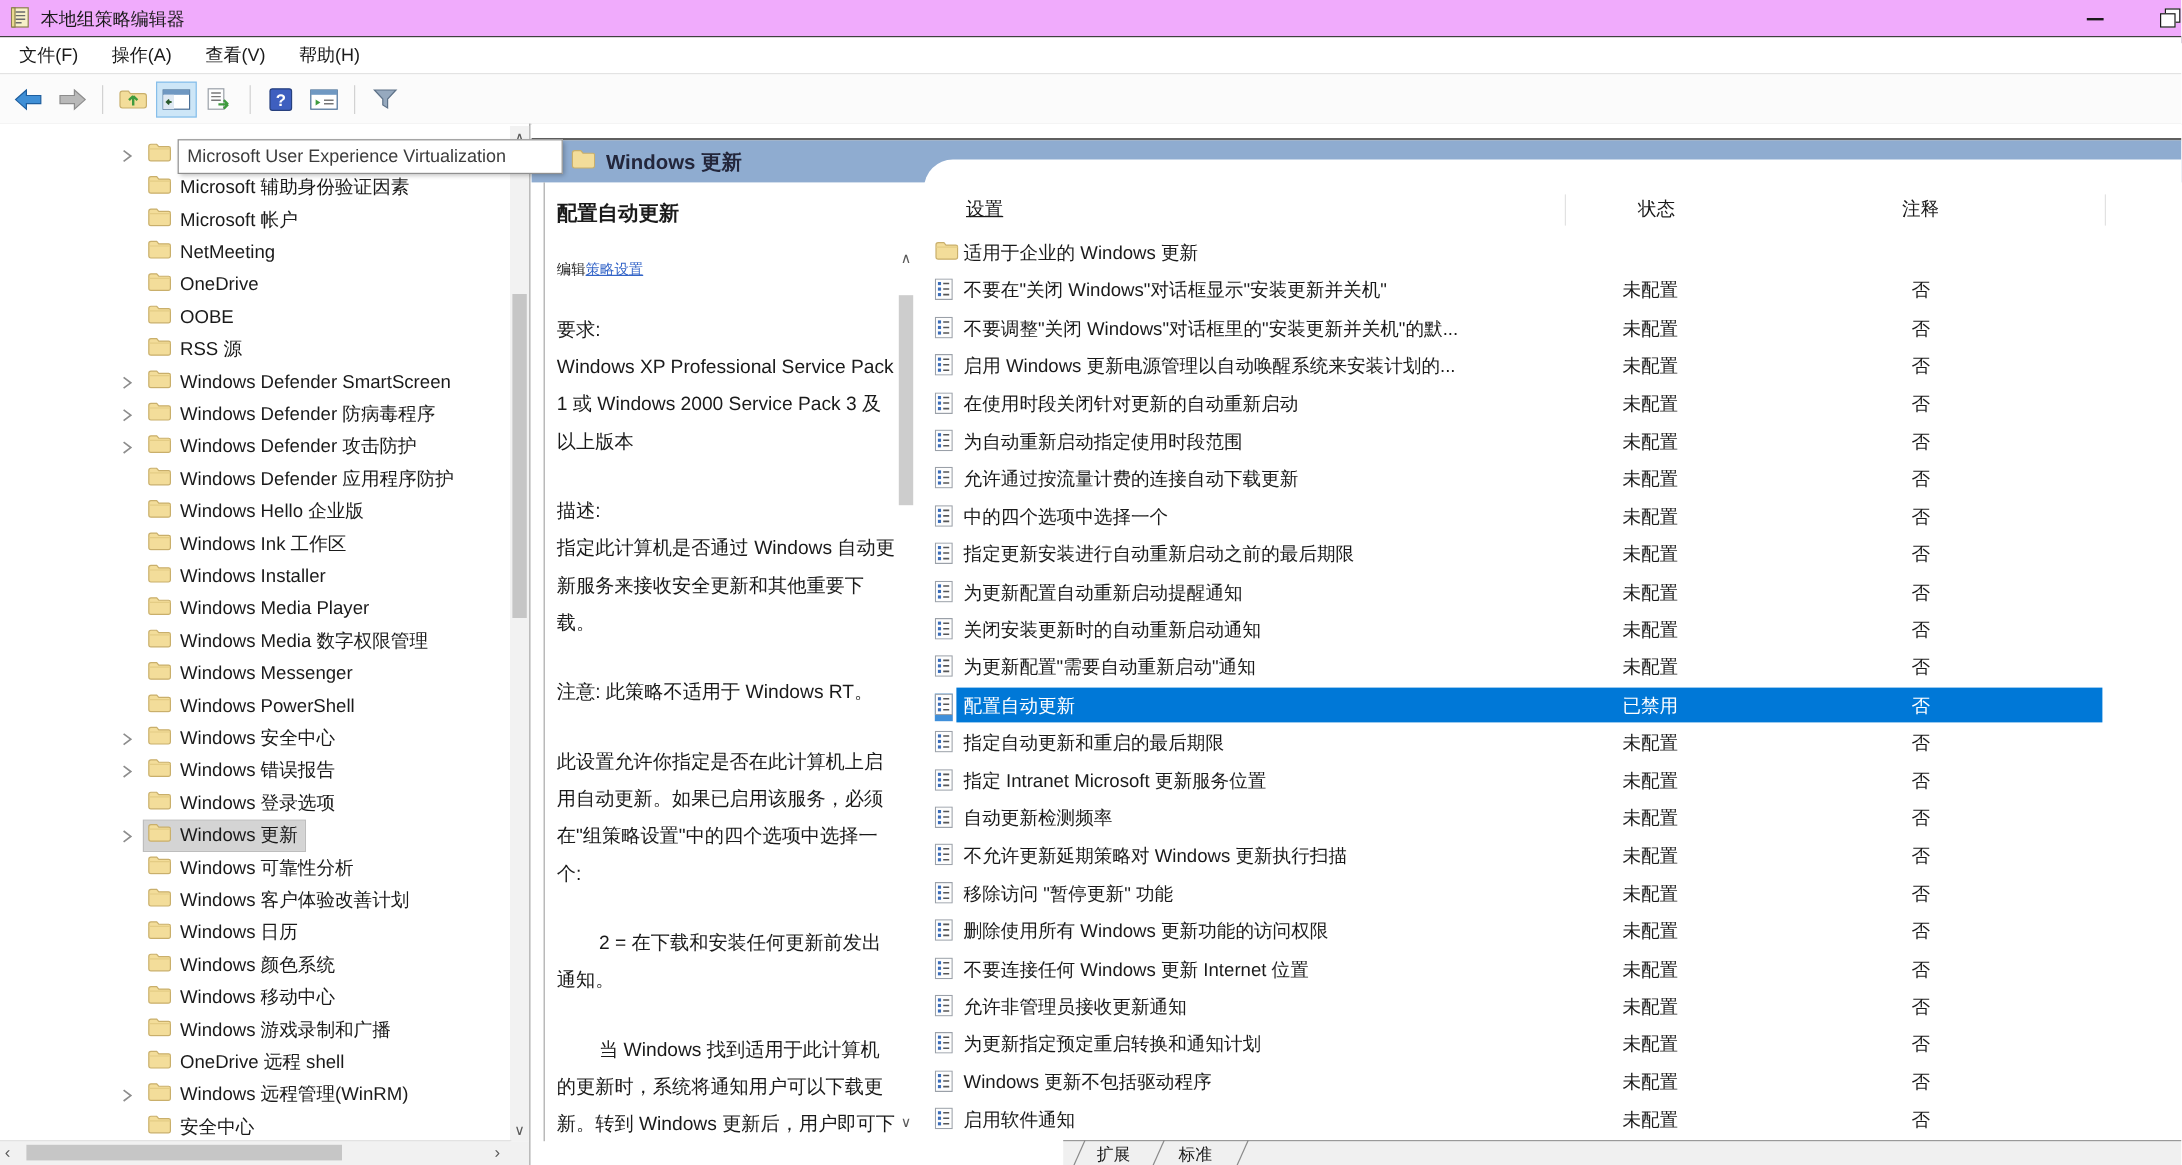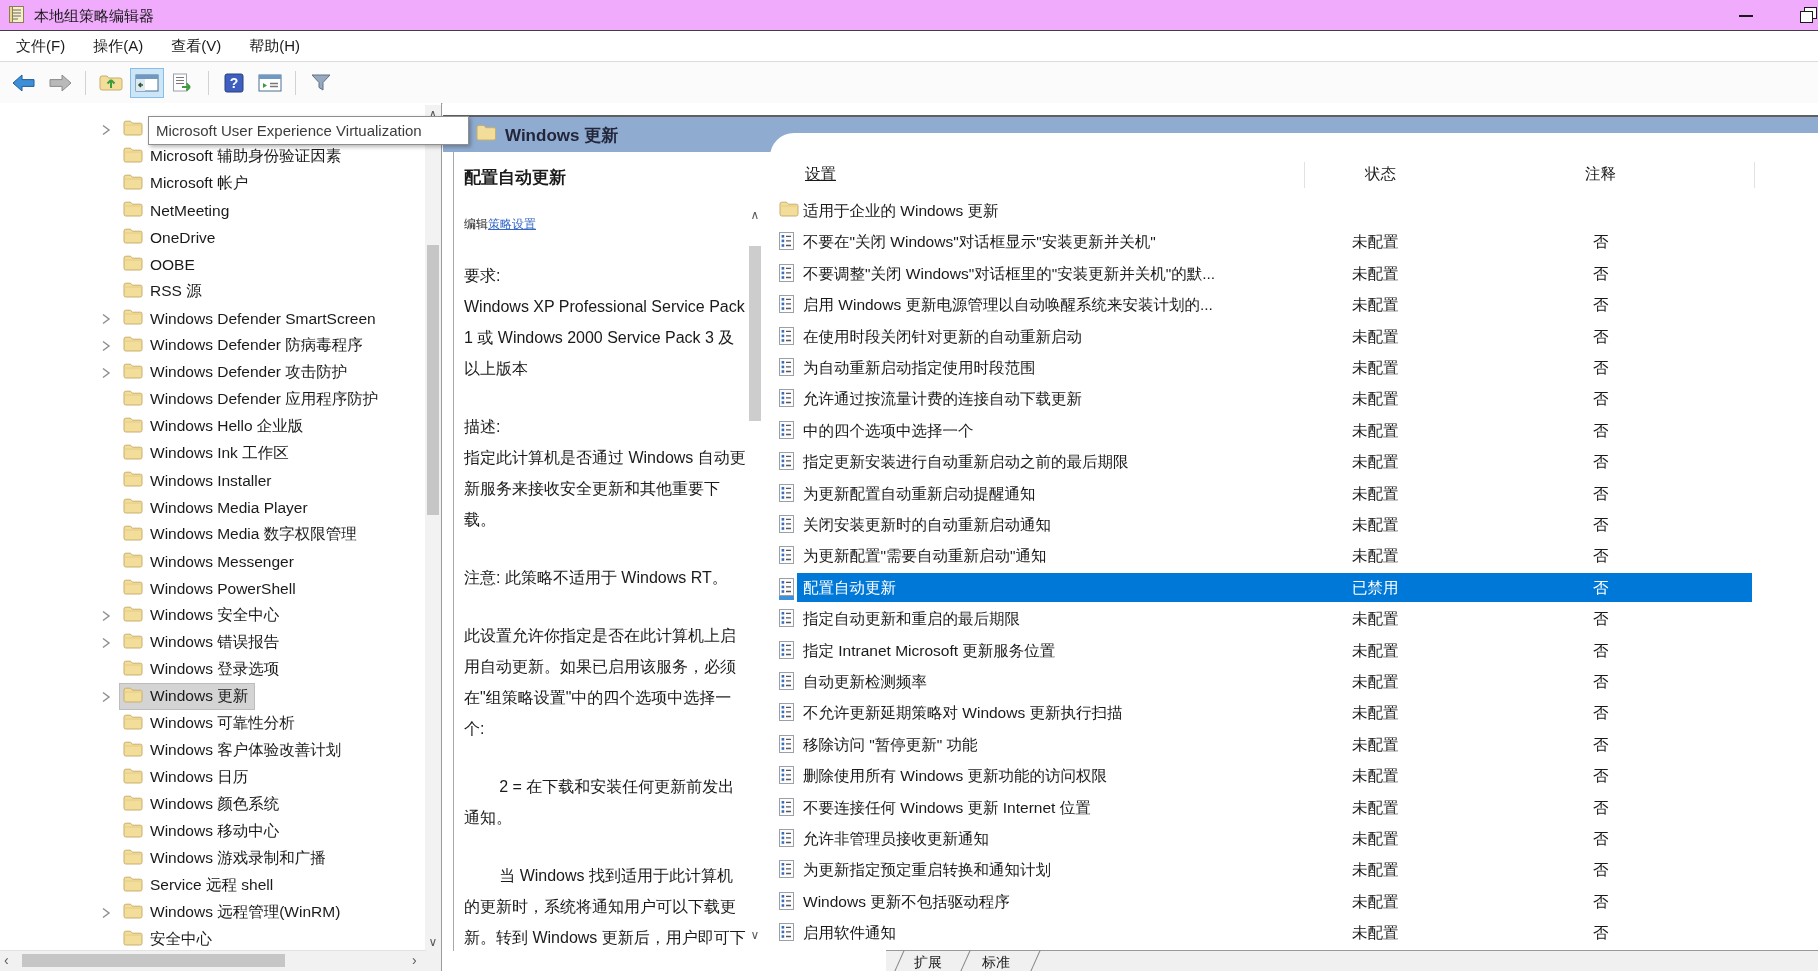--- a/index.html
+++ b/index.html
@@ -438,21 +438,21 @@
             </svg></span>
           <span class="tree-label">Windows 游戏录制和广播</span>
         </span>
       </div>
       <div class="tree-row" style="top: 769px;">
         <span class="tree-body">
           <span><svg width="20" height="16" viewBox="0 0 20 16">
               <path d="M1 3Q1 1.2 2.8 1.2H7.6l1.7 2H17.5Q19 3.2 19 4.6v8.6Q19 15 17.2 15H2.8Q1 15 1 13.2Z" fill="#f3dd9a" stroke="#c9af6b"></path>
               <path d="M1 5h18" stroke="#e4cc84"></path>
             </svg></span>
-          <span class="tree-label">Service 远程 shell</span>
+          <span class="tree-label">OneDrive 远程 shell</span>
         </span>
       </div>
       <div class="tree-row" style="top: 796px;">
         <span class="tree-arrow"><svg width="12" height="14" viewBox="0 0 12 14">
             <path d="M3 2.5L9 7L3 11.5" fill="none" stroke="#8d8d8d" stroke-width="1.4"></path>
           </svg></span>
         <span class="tree-body">
           <span><svg width="20" height="16" viewBox="0 0 20 16">
               <path d="M1 3Q1 1.2 2.8 1.2H7.6l1.7 2H17.5Q19 3.2 19 4.6v8.6Q19 15 17.2 15H2.8Q1 15 1 13.2Z" fill="#f3dd9a" stroke="#c9af6b"></path>
               <path d="M1 5h18" stroke="#e4cc84"></path>

